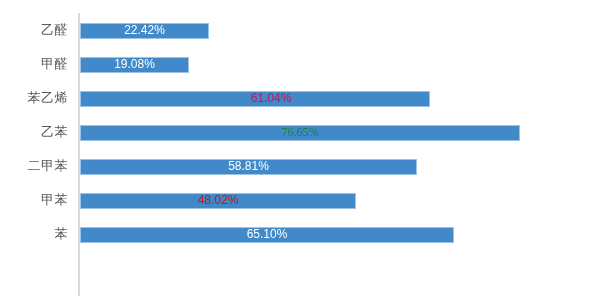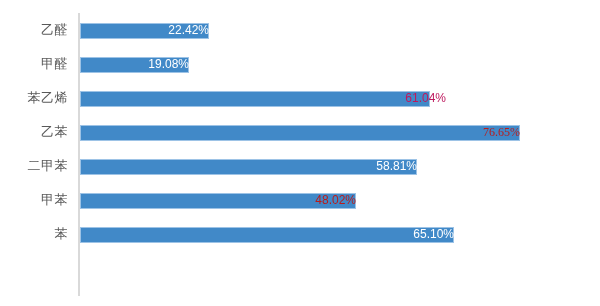--- a/index.html
+++ b/index.html
@@ -77,21 +77,21 @@
     box-sizing: border-box;
   }
 
   .bar-value {
     position: absolute;
     top: 10px;
     height: 16px;
     line-height: 15px;
     font-size: 12px;
     color: #ffffff;
-    text-align: right;
+    text-align: center;
     white-space: nowrap;
     pointer-events: none;
   }
 </style>
 </head>
 <body>
 
 <div id="chart-root">
 
   <div id="axis-line"></div>
@@ -115,21 +115,21 @@
         <div class="cat-label">苯乙烯</div>
         <div class="bar-track">
           <div class="bar" style="width: 350px; background: rgb(65, 137, 200); border-color: rgb(157, 195, 230);"></div>
           <div class="bar-value" style="left: 16px; width: 350px; color: #be185d;">61.04%</div>
         </div>
       </div>
       <div class="bar-row" style="top: 115px; font-family: Liberation Serif, serif;">
         <div class="cat-label">乙苯</div>
         <div class="bar-track">
           <div class="bar" style="width: 440px; background: rgb(65, 137, 200); border-color: rgb(157, 195, 230);"></div>
-          <div class="bar-value" style="left: 0px; width: 440px; color: #b91c1c;">76.65%</div>
+          <div class="bar-value" style="left: 0px; width: 440px; color: #15803d;">76.65%</div>
         </div>
       </div>
       <div class="bar-row" style="top: 149px; padding-left: 44px;">
         <div class="cat-label">二甲苯</div>
         <div class="bar-track">
           <div class="bar" style="width: 337px; background: rgb(65, 137, 200); border-color: rgb(157, 195, 230);"></div>
           <div class="bar-value" style="left: 0px; width: 337px; color: rgb(255, 255, 255);">58.81%</div>
         </div>
       </div>
       <div class="bar-row" style="top: 183px;">

